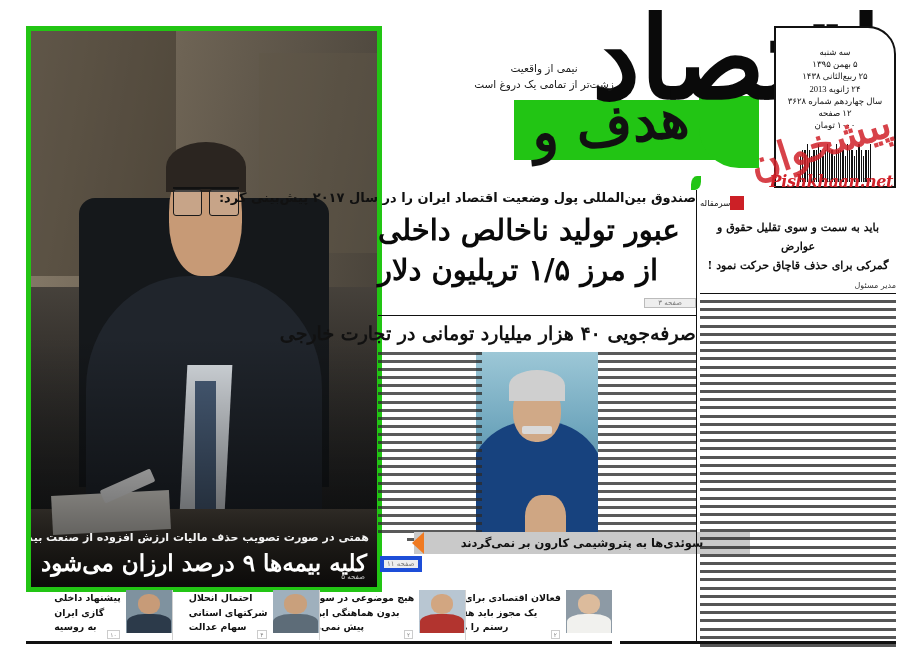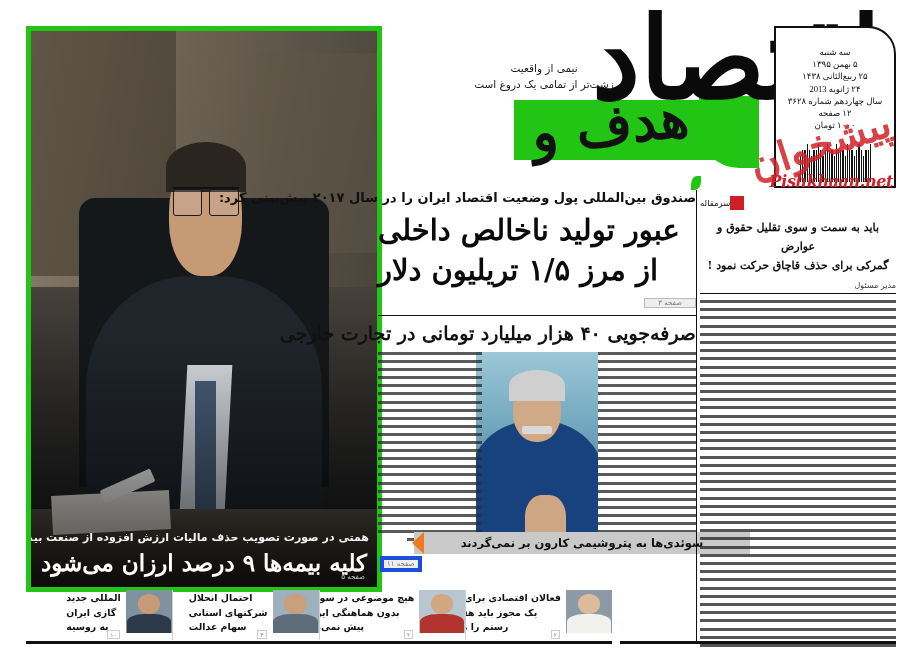--- a/index.html
+++ b/index.html
@@ -413,21 +413,21 @@
       <div class="bpage">۴</div>
     </div>
 
     <div class="bbox">
       <div class="bthumb">
         <div class="bt-bg" style="background:#7f929f"></div>
         <div class="bt-body" style="background:#2c3a4a"></div>
         <div class="bt-head" style="background:#c79b78"></div>
       </div>
       <div class="btext">
-        <div>المللی جدید</div>
+        <div>پیشنهاد داخلی</div>
         <div>گازی ایران</div>
         <div>به روسیه</div>
       </div>
       <div class="bpage">۱۰</div>
     </div>
   </div>
 
   <div class="rule-bottom"></div>
   <div class="rail-bot-rule"></div>
 </div>

